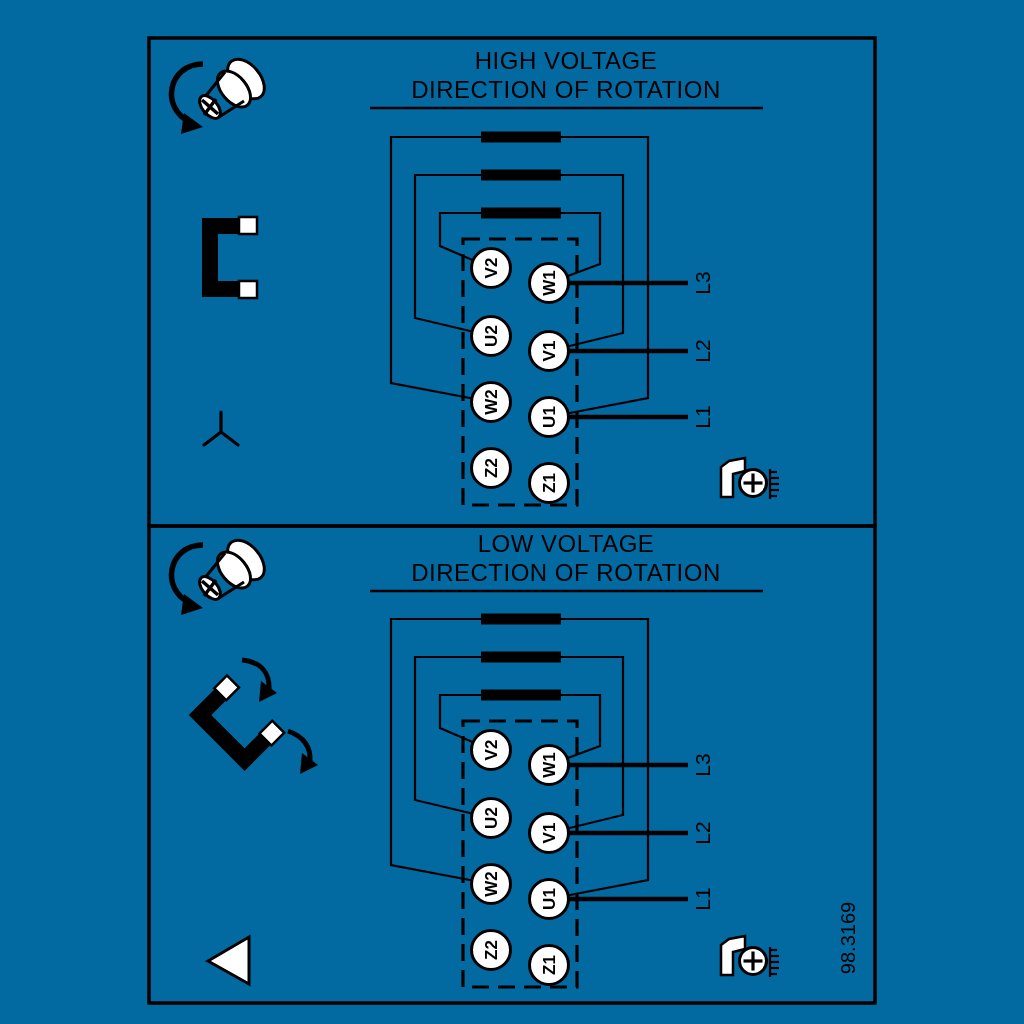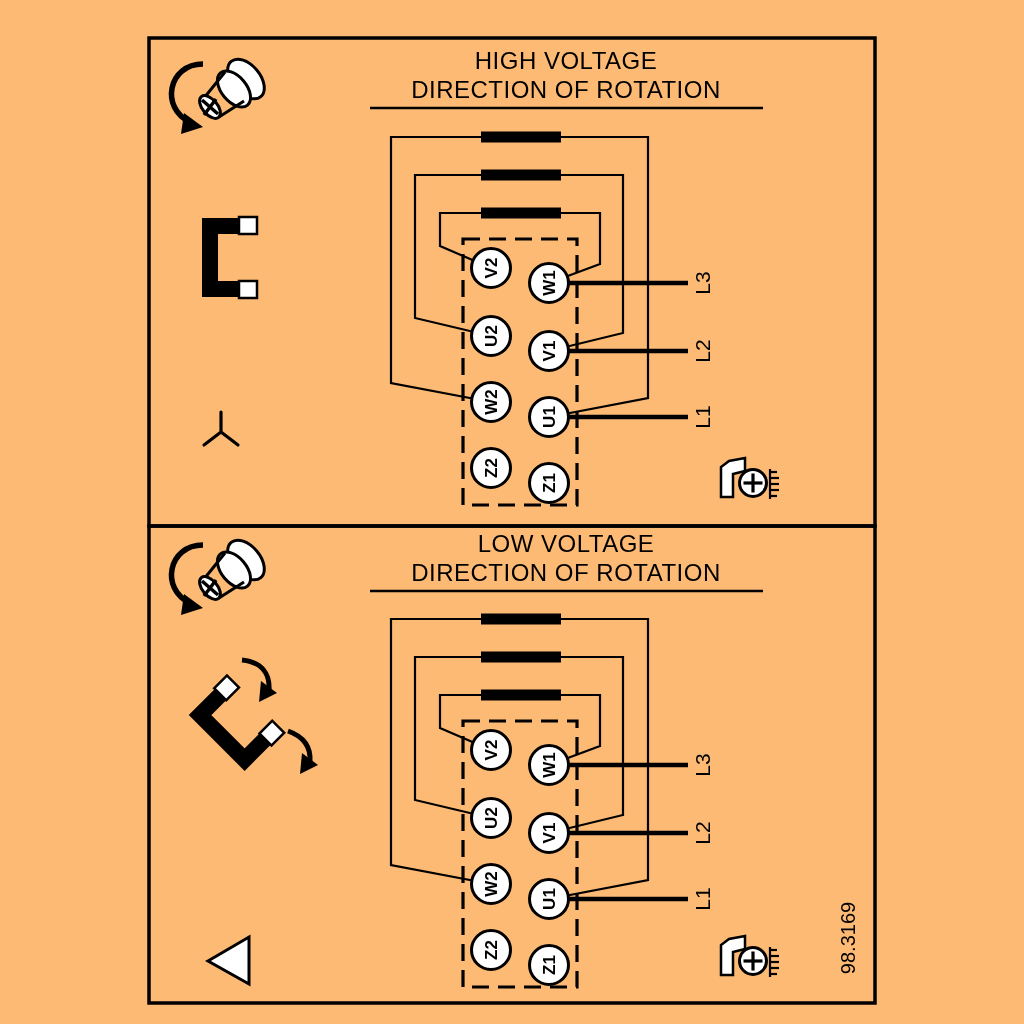--- a/index.html
+++ b/index.html
@@ -1,16 +1,16 @@
 <!DOCTYPE html>
 <html><head>
 <meta charset="utf-8">
 <style>
   html,body{margin:0;padding:0;background:#ffffff;}
-  .canvas{position:relative;width:1024px;height:1024px;background:#fdba74;overflow:hidden;
+  .canvas{position:relative;width:1024px;height:1024px;background:#0369a1;overflow:hidden;
           font-family:"Liberation Sans",sans-serif;}
   svg{display:block;}
   .title{font-family:"Liberation Sans",sans-serif;font-size:24px;letter-spacing:0.5px;
          fill:#000;text-anchor:middle;}
   .tlabel{font-family:"Liberation Sans",sans-serif;font-size:17px;font-weight:bold;
           fill:#000;text-anchor:middle;}
   .slabel{font-family:"Liberation Sans",sans-serif;font-size:21px;fill:#000;text-anchor:middle;}
   .fig{font-family:"Liberation Sans",sans-serif;font-size:20px;fill:#000;text-anchor:middle;}
 </style>
 </head>

